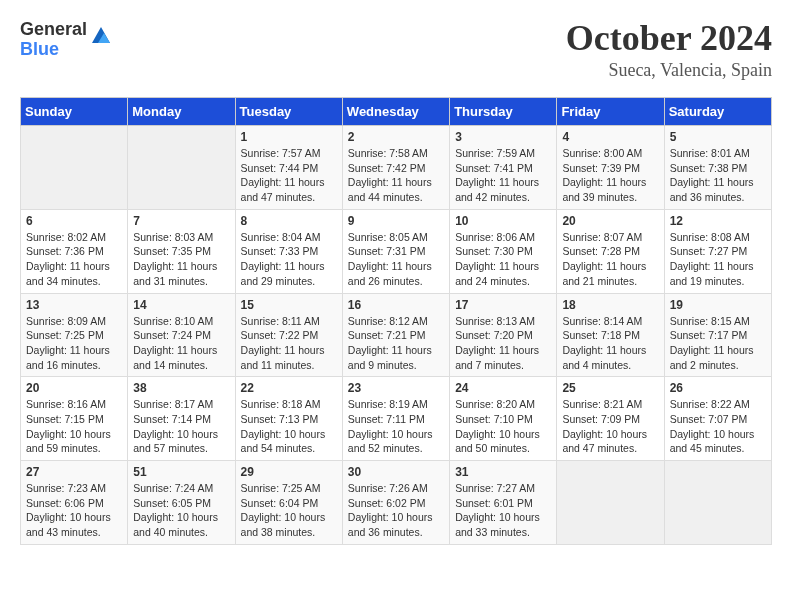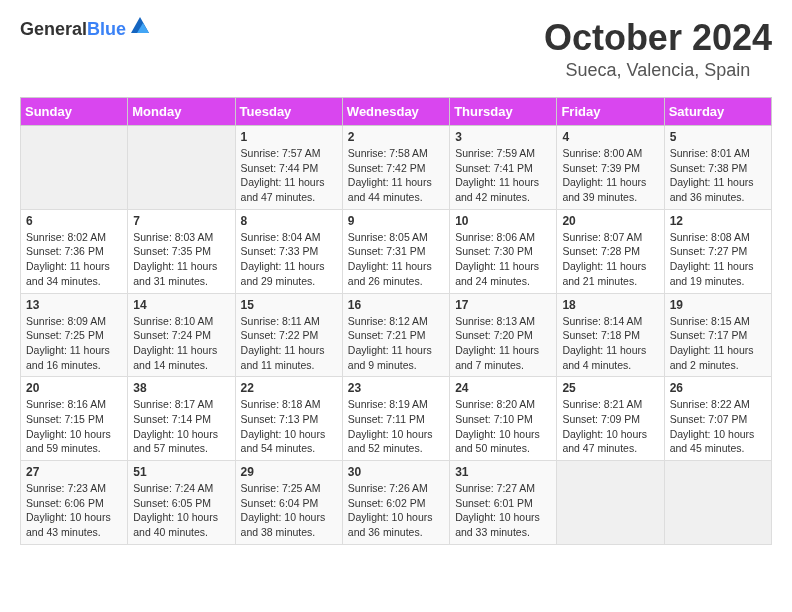--- a/index.html
+++ b/index.html
@@ -15,53 +15,55 @@
       justify-content: space-between;
       align-items: flex-start;
       margin-bottom: 16px;
     }
     .logo {
       display: flex;
       align-items: center;
     }
     .logo-text {
       display: flex;
+      flex-direction: column;
       line-height: 1.1;
     }
     .logo-general {
       font-size: 18px;
       font-weight: bold;
       color: #333;
     }
     .logo-blue {
       font-size: 18px;
       font-weight: bold;
       color: #3b82f6;
     }
     .title-section {
-      text-align: center;
+      text-align: right;
+      font-family: Liberation Serif, serif;
     }
     .month-title {
       font-size: 36px;
       font-weight: bold;
       color: #333;
       line-height: 1;
     }
     .location {
       font-size: 18px;
       color: #555;
       margin-top: 4px;
     }
     table {
       width: 100%;
       border-collapse: collapse;
       border: 1px solid #ccc;
     }
     th {
-      background-color: #d946ef;
+      background-color: #1d4ed8;
       color: #fff;
       font-size: 13px;
       font-weight: bold;
       padding: 6px 4px;
       text-align: left;
       border: 1px solid #ccc;
     }
     td {
       vertical-align: top;
       padding: 4px 5px;

